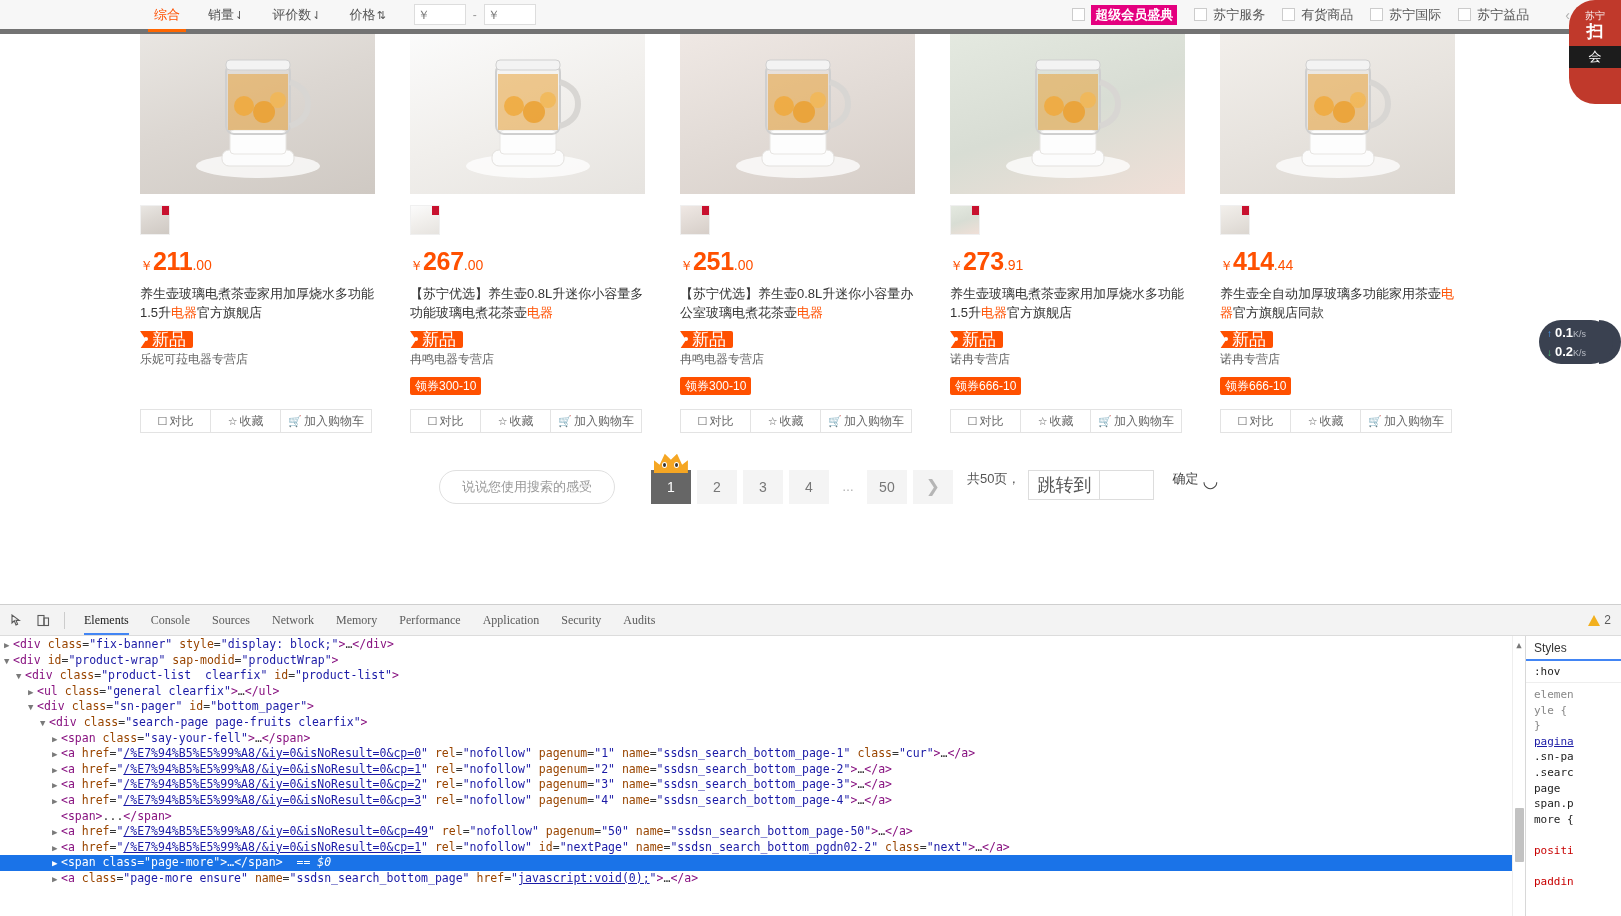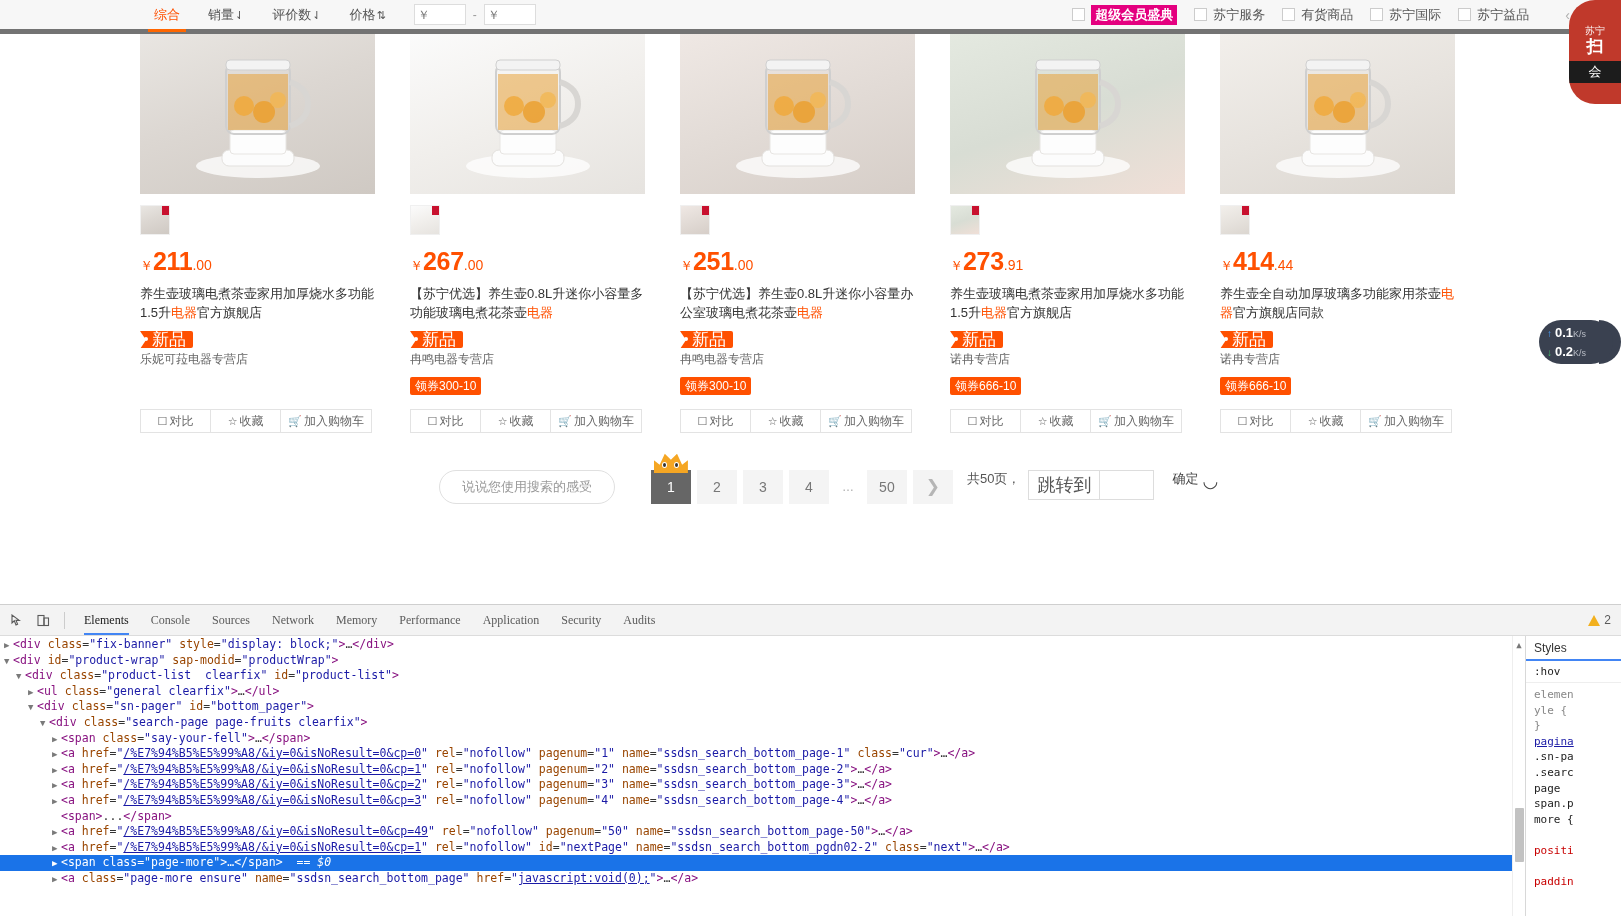--- a/index.html
+++ b/index.html
@@ -160,21 +160,21 @@
   }
   .jump-label { font-size: 18px; color: #555; padding: 0 8px; line-height: 28px; }
   .jump-input { width: 54px; height: 28px; border: none; border-left: 1px solid #ddd; background: #fff; }
   .confirm { font-size: 13px; color: #444; margin-left: 18px; cursor: pointer; }
   .spinner { margin-left: 4px; font-size: 18px; color: #444; }
 
   
   .side-ribbon {
     position: absolute; right: 0; top: 0; width: 52px; height: 104px;
     background: #c0392b; border-radius: 26px 0 0 26px; overflow: hidden;
-    color: #fff; font-size: 13px; text-align: center; padding-top: 25px;
+    color: #fff; font-size: 13px; text-align: center; padding-top: 10px;
   }
   .side-ribbon .r1 { font-size: 10px; line-height: 11px; opacity: .95; }
   .side-ribbon .r2 { font-size: 17px; font-weight: bold; line-height: 22px; }
   .side-ribbon .r3 {
     background: #1c1c1c; font-size: 13px; line-height: 22px; margin-top: 3px;
   }
   .netspeed {
     position: absolute; right: 8px; top: 320px; width: 74px; height: 44px;
     background: #3a4150; border-radius: 22px; color: #e8e8e8;
     font-size: 11px; padding: 4px 0 0 8px; line-height: 18px;

